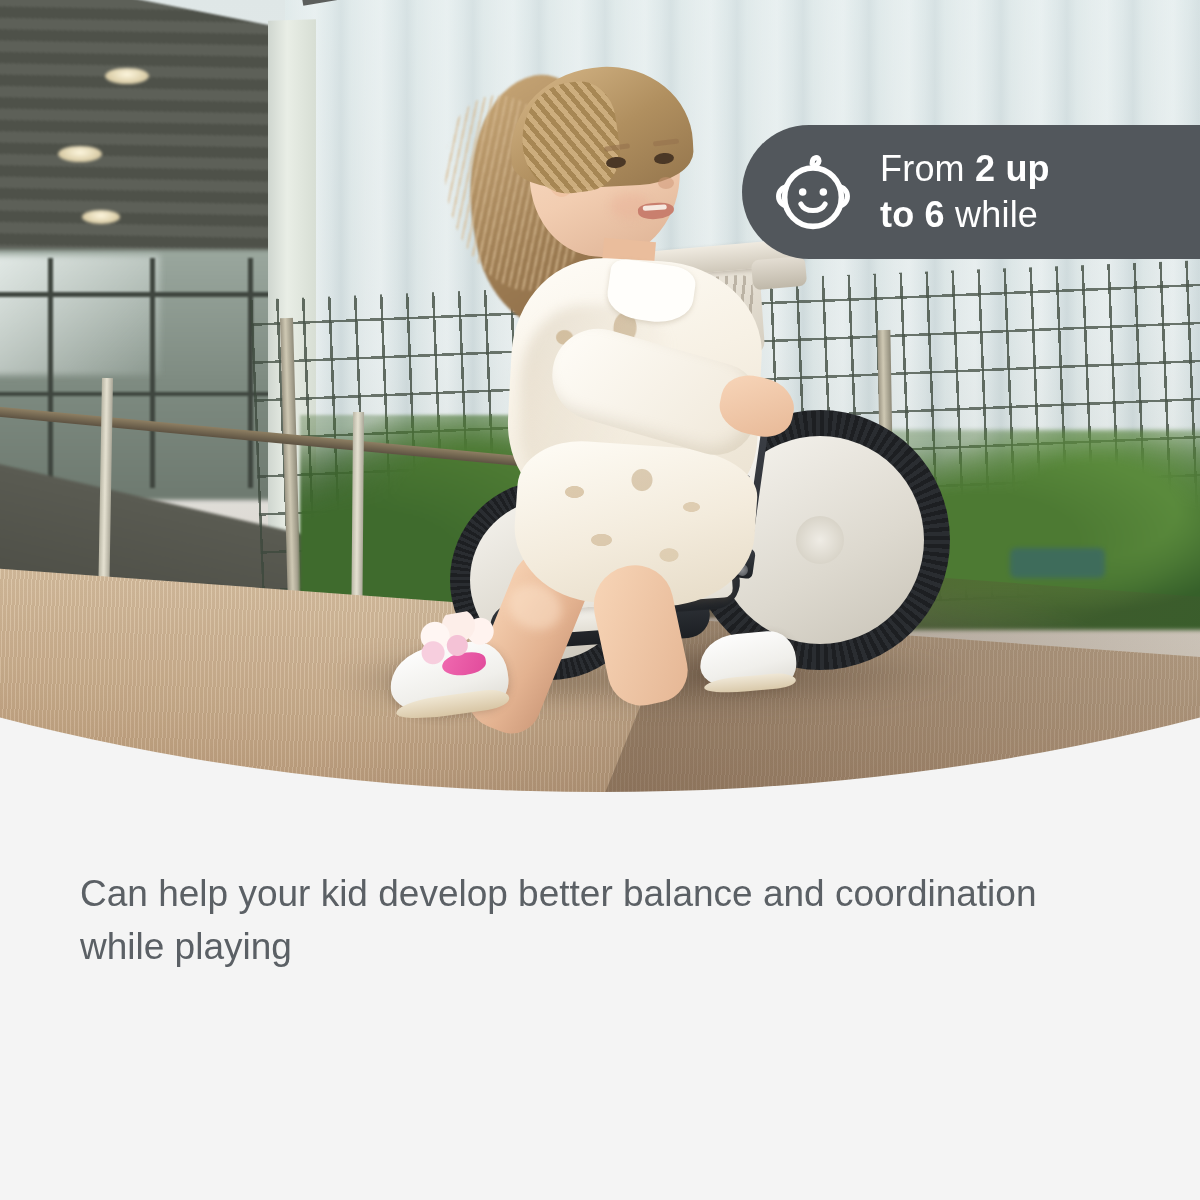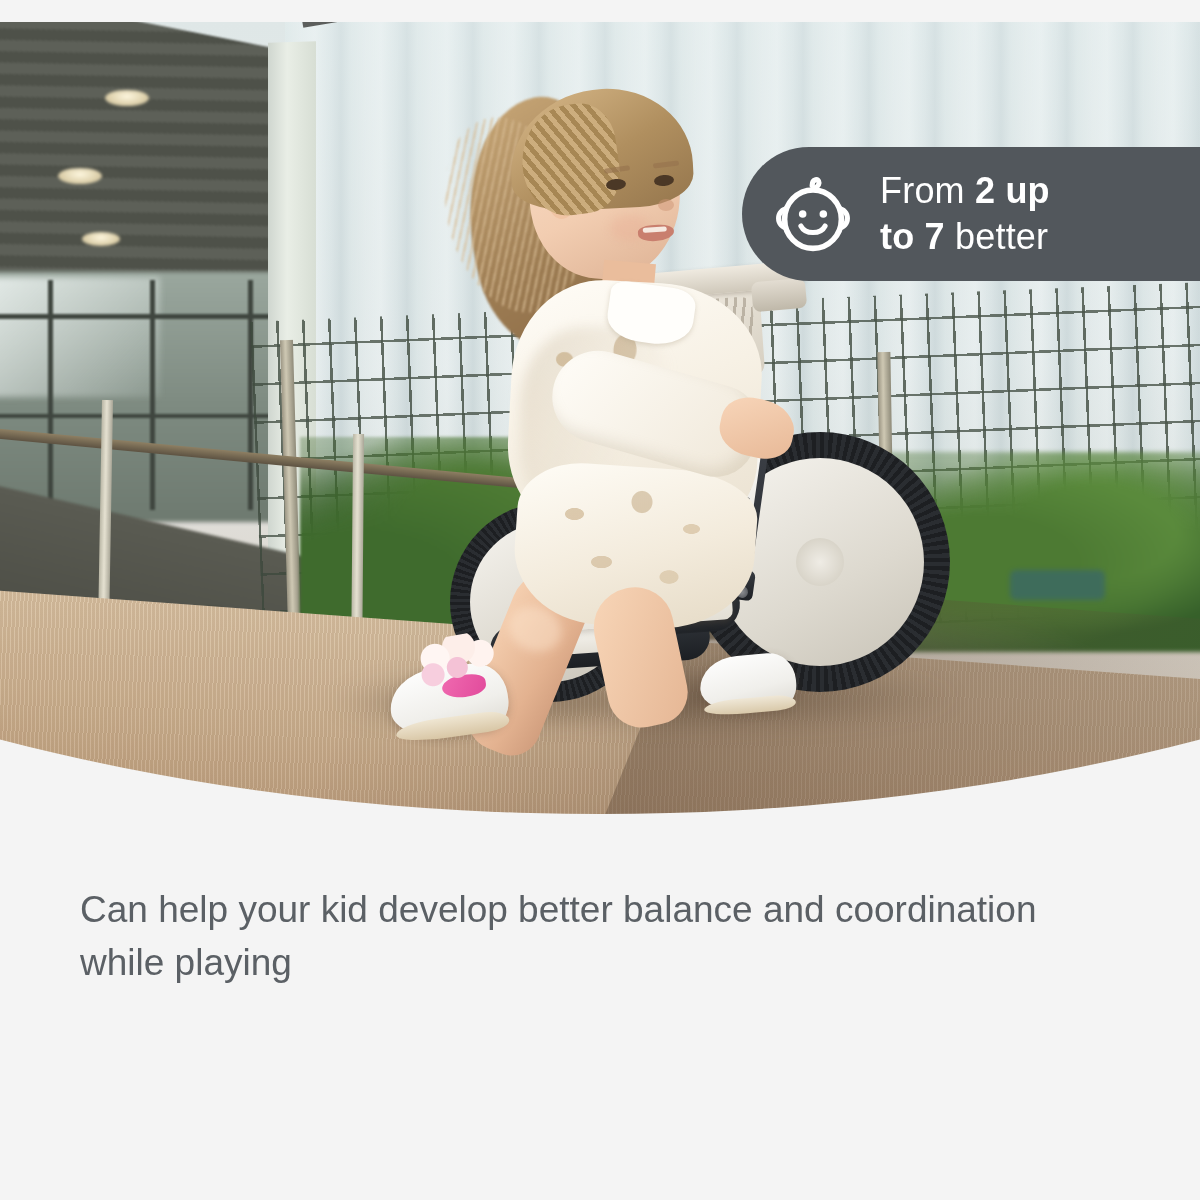--- a/index.html
+++ b/index.html
@@ -21,21 +21,20 @@
 
   
   .photo-area {
     position:absolute;
     left:0; top:0;
     width:1200px; height:800px;
     overflow:hidden;
     
     -webkit-clip-path: ellipse(118% 99% at 50% 0%);
     clip-path: ellipse(118% 99% at 50% 0%);
-    margin-top: 22px;
   }
 
   .photo {
     position:absolute;
     inset:0;
     overflow:hidden;
     background:#c9d6d6;
   }
 
   
@@ -756,21 +755,21 @@
     font-family:"Liberation Sans", sans-serif;
     font-size:62px;
     font-weight:300;
     color:#53585d;
     letter-spacing:.5px;
     line-height:1.05;
     white-space:nowrap;
   }
   .headline b { font-weight:700; color:#4b5055; }
   .subhead {
-    margin-top:44px;
+    margin-top:28px;
     font-family:"Liberation Sans", sans-serif;
     font-size:37px;
     font-weight:300;
     color:#5b6065;
     line-height:1.42;
     max-width:1035px;
   }
 </style>
 </head>
 <body>
@@ -920,21 +919,21 @@
 
           <ellipse cx="50" cy="56" rx="33" ry="34" fill="#52575c" stroke="#ffffff" stroke-width="6.5"></ellipse>
 
           <circle cx="38" cy="50" r="4.4" fill="#ffffff"></circle>
           <circle cx="62" cy="50" r="4.4" fill="#ffffff"></circle>
 
           <path d="M36 64 C41 74, 59 74, 64 64" fill="none" stroke="#ffffff" stroke-width="6" stroke-linecap="round"></path>
         </svg>
         <div class="badge-text">
           <span>From </span><b>2 up</b><br>
-          <b>to 7</b><span> better</span>
+          <b>to 6</b><span> while</span>
         </div>
       </div>
 
     </div>
   </div>
 
   <div class="text-block">
     <div class="subhead">Can help your kid develop better balance and coordination while playing</div>
   </div>
 

